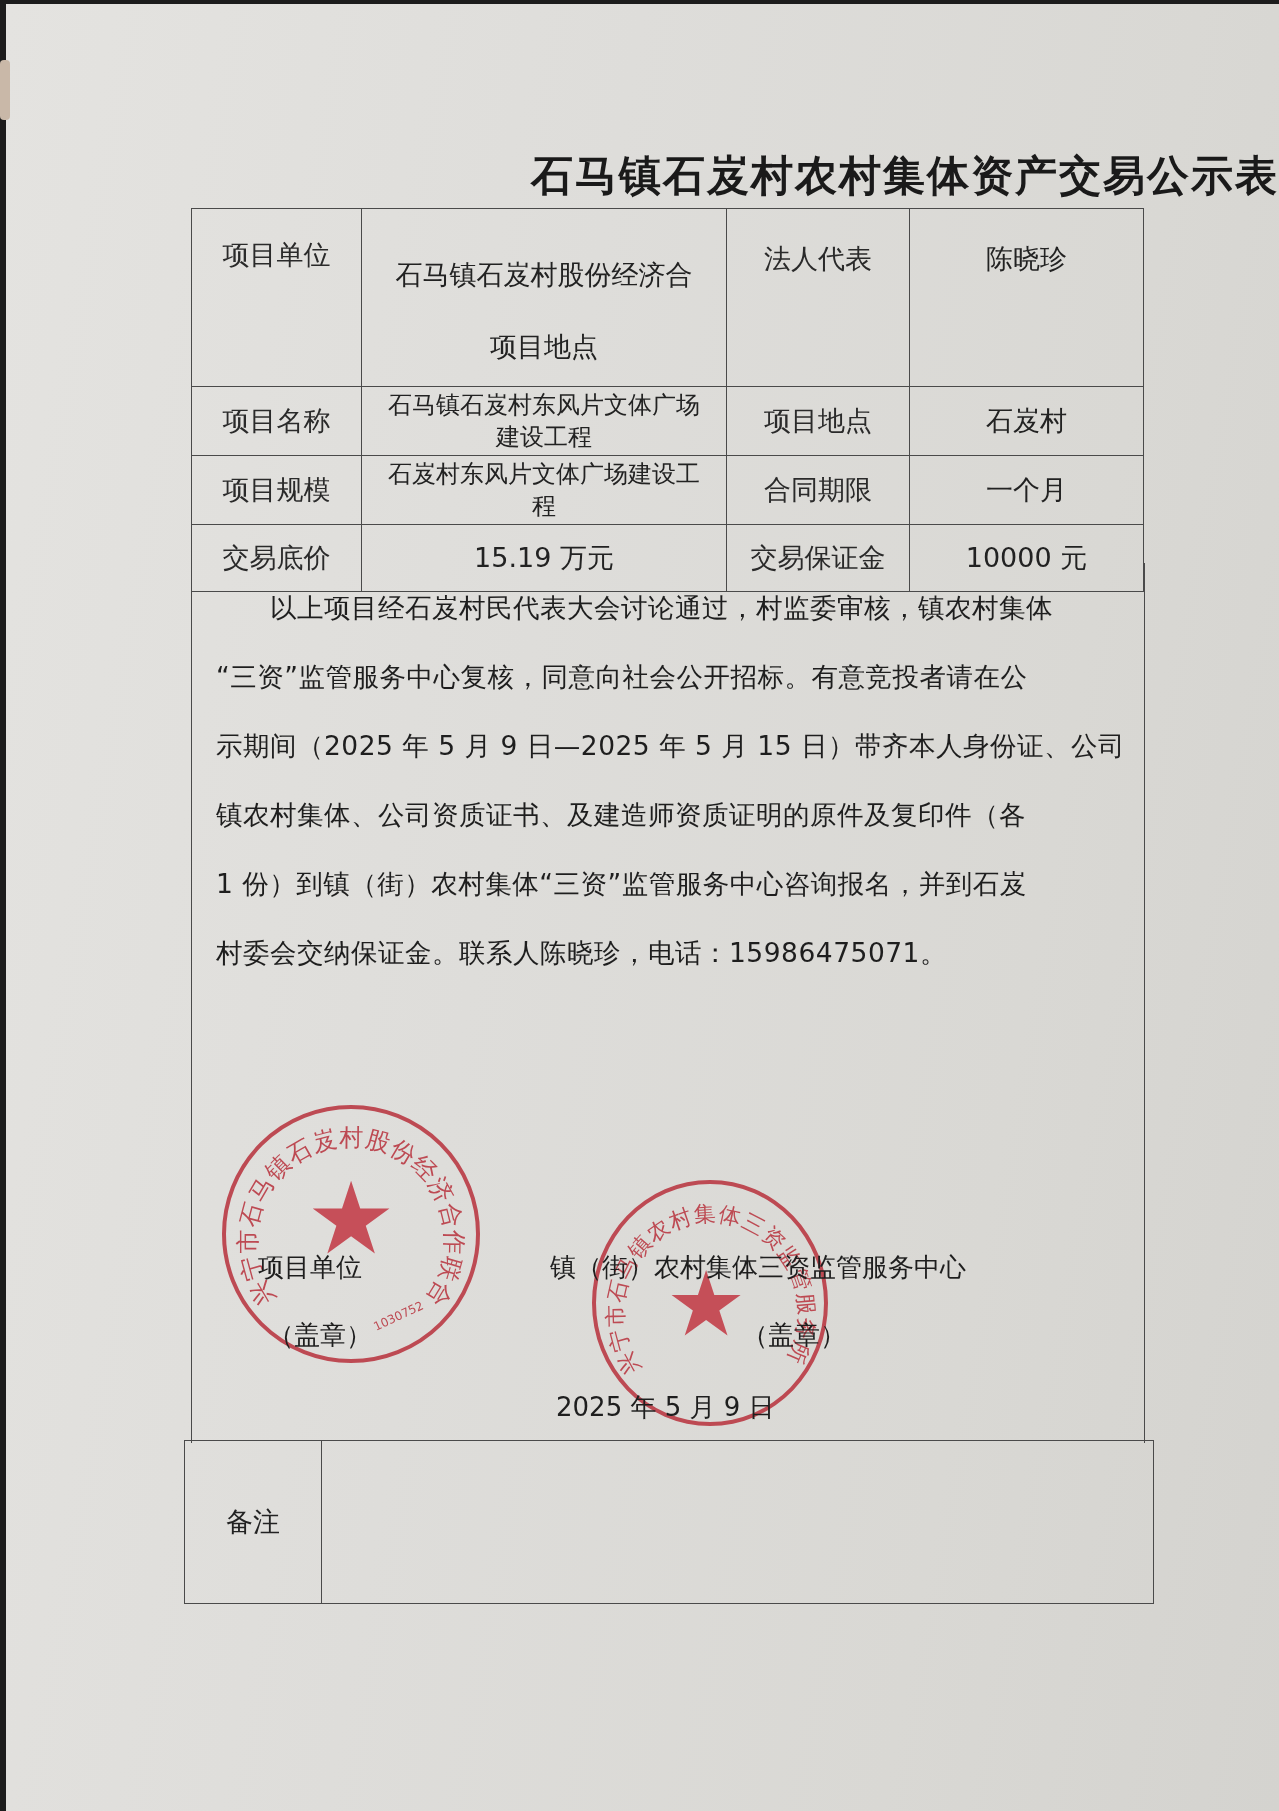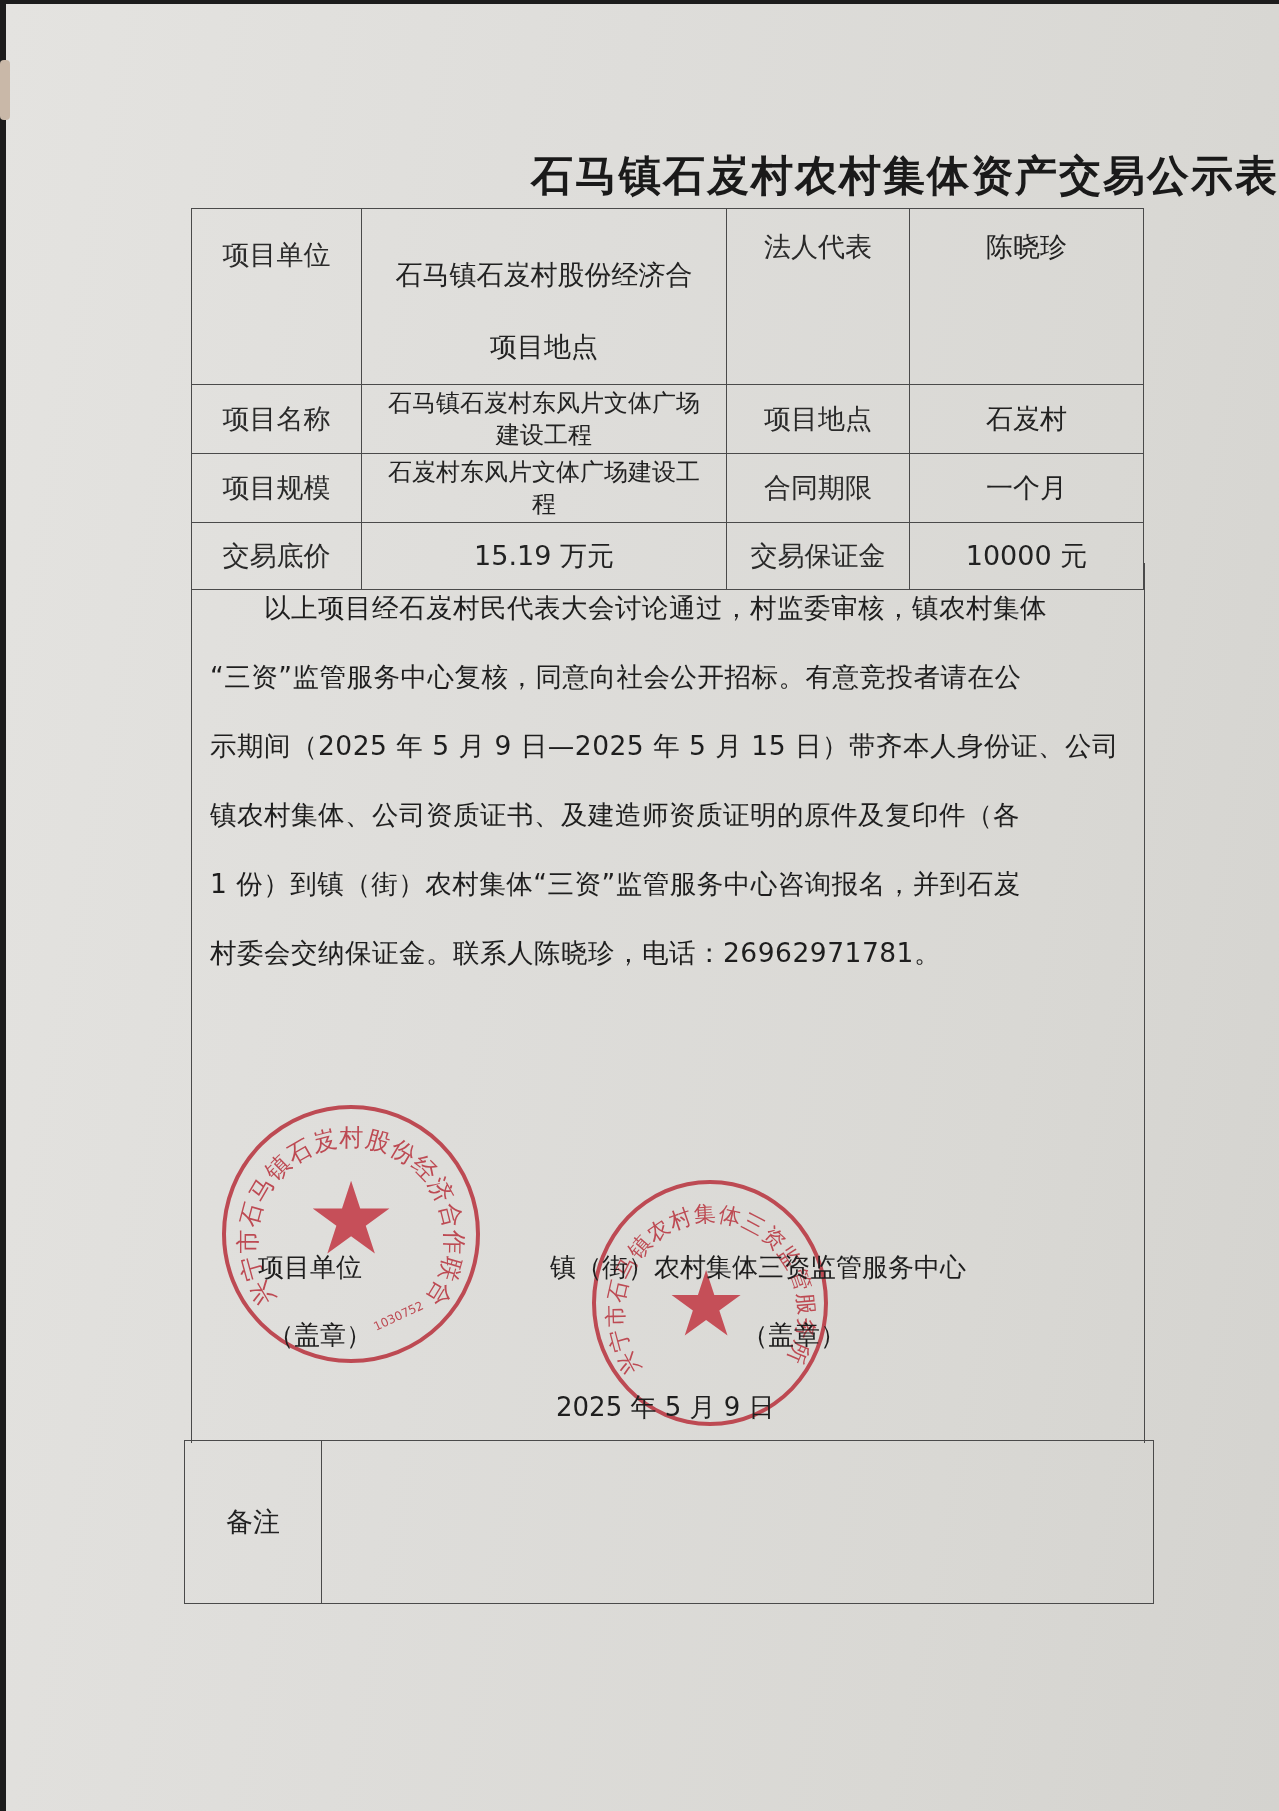--- a/index.html
+++ b/index.html
@@ -25,21 +25,21 @@
   }
   .info-table td {
     border: 1.5px solid #4a4a4a; font-size: 27px; color: #222;
     text-align: center; vertical-align: middle; padding: 0;
   }
   .info-table .lbl { color: #2a2a2a; }
   .info-table .val-small { font-size: 24px; line-height: 32px; }
   .r1 td { height: 145px; vertical-align: top; }
   .r1 .lbl { padding-top: 28px; }
   .r1 .val { padding-top: 30px; line-height: 72px; }
-  .r1 .legal-name { padding-top: 20px; }
+  .r1 .legal-name { padding-top: 32px; }
   .r2 td { height: 68px; }
   .r3 td { height: 68px; }
   .r4 td { height: 66px; }
   .body-box {
     position: absolute; left: 191px; top: 563px; width: 952px; height: 880px;
     border-left: 1.5px solid #4a4a4a; border-right: 1.5px solid #4a4a4a;
   }
   .para {
     position: absolute; left: 18px; top: 0; width: 920px;
     font-size: 26.5px; line-height: 69px; color: #1e1e1e; text-align: justify;
@@ -119,27 +119,27 @@
   <tr class="r4">
     <td class="lbl">交易底价</td>
     <td>15.19 万元</td>
     <td class="lbl">交易保证金</td>
     <td>10000 元</td>
   </tr>
 </tbody>
   </table>
 
 <div class="body-box">
-  <div class="para" style="top:10px;">
+  <div class="para" style="top:10px;margin-left:6px;">
     <span class="line first">以上项目经石岌村民代表大会讨论通过，村监委审核，镇农村集体</span>
     <span class="line">“三资”监管服务中心复核，同意向社会公开招标。有意竞投者请在公</span>
     <span class="line">示期间（2025 年 5 月 9 日—2025 年 5 月 15 日）带齐本人身份证、公司</span>
     <span class="line">镇农村集体、公司资质证书、及建造师资质证明的原件及复印件（各</span>
     <span class="line">1 份）到镇（街）农村集体“三资”监管服务中心咨询报名，并到石岌</span>
-    <span class="line">村委会交纳保证金。联系人陈晓珍，电话：26962971781。</span>
+    <span class="line">村委会交纳保证金。联系人陈晓珍，电话：15986475071。</span>
   </div>
 </div>
 
 <div class="stamp" style="left:222px; top:1105px; width:250px; height:250px;">
   <svg width="250" height="250" viewBox="0 0 250 250">
     <defs>
       <path id="arcL" d="M 50 190 A 95 95 0 1 1 200 190" fill="none"></path>
     </defs>
     <text font-size="24" fill="#b8313c" font-family="DejaVu Sans, sans-serif" letter-spacing="1">
       <textPath href="#arcL">兴宁市石马镇石岌村股份经济合作联合社</textPath>

